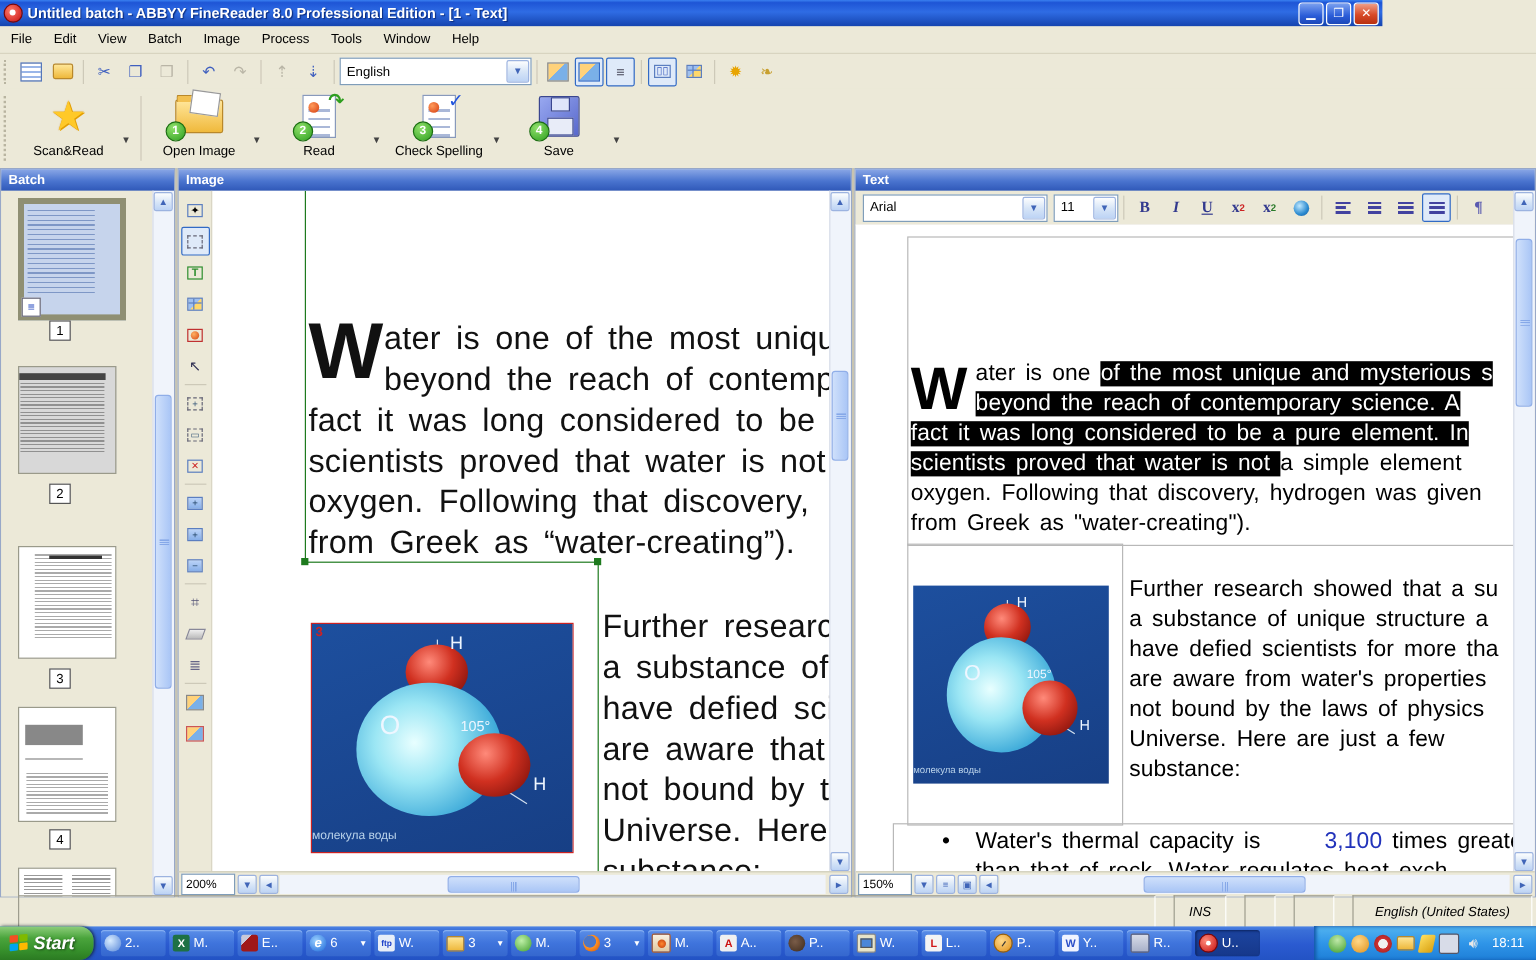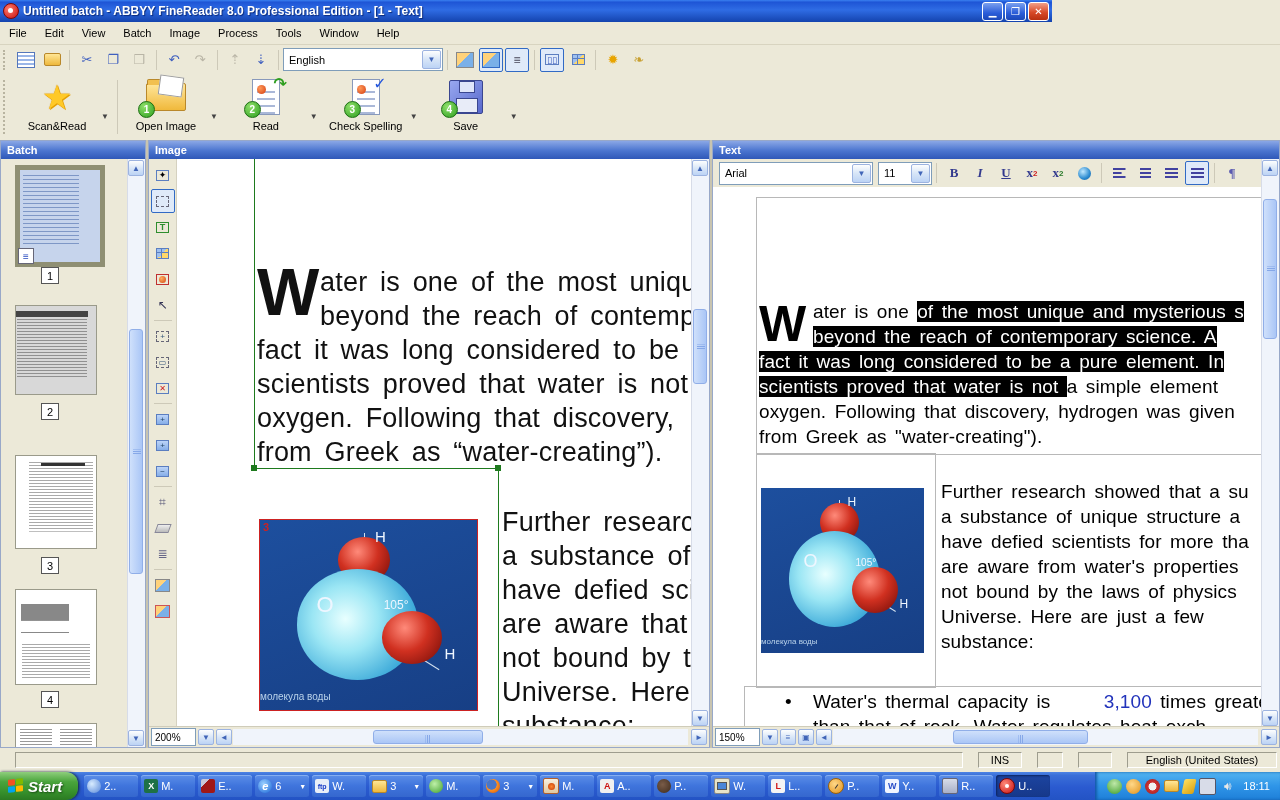--- a/index.html
+++ b/index.html
@@ -1,19 +1,19 @@
 <!DOCTYPE html>
 <html><head>
 <meta charset="utf-8">
 <style>
   html,body{margin:0;padding:0;}
   body{width:1280px;height:800px;overflow:hidden;font-family:"Liberation Sans","DejaVu Sans",sans-serif;background:#ece9d8;}
   .screen{position:absolute;top:0;left:0;width:1280px;height:800px;}
   
-  .titlebar{position:absolute;top:0;left:0;width:1052px;height:22px;
+  .titlebar{position:absolute;top:0;left:0;width:1152px;height:22px;
     background:linear-gradient(180deg,#3a80f0 0%,#1e55d6 10%,#2f6ce4 45%,#1443ae 100%);
     display:flex;align-items:center;color:#fff;}
   .title-icon{width:14px;height:14px;margin:0 4px 0 3px;border-radius:50%;
     background:radial-gradient(circle at 35% 35%,#ff7a6a,#c60f0f);border:1px solid #7d0606;flex:none;position:relative;}
   .title-icon::after{content:"";position:absolute;left:4px;top:4px;width:5px;height:5px;border-radius:50%;background:#fff;}
   .title-text{font-size:12px;font-weight:bold;text-shadow:1px 1px 1px #0a2a7a;white-space:nowrap;}
   .win-btns{margin-left:auto;display:flex;gap:2px;padding-right:3px;}
   .wbtn{width:19px;height:17px;border-radius:3px;border:1px solid #fff;color:#fff;
     background:linear-gradient(180deg,#7aa0ef,#2a5cd8 60%,#1c48b8);display:flex;align-items:center;justify-content:center;
     font-size:10px;font-weight:bold;}
@@ -127,21 +127,21 @@
   .alines{width:13px;height:11px;background:repeating-linear-gradient(180deg,#4242a0 0 2px,transparent 2px 4px);}
   .alines.c{background:repeating-linear-gradient(180deg,#4242a0 0 2px,transparent 2px 4px);width:11px;}
   .text-canvas{position:absolute;top:46px;left:0;right:17px;bottom:20px;background:#fff;overflow:hidden;}
   .blk{position:absolute;border:1px solid #b8b8b8;}
   .tline{position:absolute;white-space:nowrap;font-size:19px;color:#000;word-spacing:3px;letter-spacing:.1px;}
   .hl{background:#000;color:#fff;}
   .dropcap-sm{position:absolute;font-size:50px;font-weight:bold;line-height:1;color:#000;}
   .blue-num{color:#2233bb;margin-left:45px;}
   
   .statusbar{position:absolute;top:748px;left:0;width:1280px;height:24px;background:#ece9d8;display:flex;align-items:center;font-size:11px;}
-  .scell{height:16px;border:1px solid;border-color:#9e9d8e #ffffff #ffffff #9e9d8e;margin-left:15px;display:flex;align-items:center;justify-content:center;box-sizing:border-box;}
+  .scell{height:28px;border:1px solid;border-color:#9e9d8e #ffffff #ffffff #9e9d8e;margin-left:15px;display:flex;align-items:center;justify-content:center;box-sizing:border-box;font-style:italic;}
   
   .taskbar{position:absolute;top:772px;left:0;width:1280px;height:28px;
     background:linear-gradient(180deg,#4d84e4 0%,#3a6fd8 12%,#2a5ad0 55%,#2353c4 100%);display:flex;align-items:center;}
   .startbtn{height:28px;padding:0 16px 0 8px;border-radius:0 12px 12px 0;
     background:linear-gradient(180deg,#8ece7c 0%,#4aa43c 35%,#37912c 70%,#2b7a22 100%);
     display:flex;align-items:center;gap:5px;color:#fff;font-size:15px;font-weight:bold;font-style:italic;
     text-shadow:1px 1px 2px #1a4a14;box-shadow:1px 0 3px #123;}
   .winflag{width:15px;height:14px;display:grid;grid-template-columns:7px 7px;grid-template-rows:6px 6px;gap:1px;transform:skewY(-6deg);}
   .winflag i{border-radius:1px;}
   .wf-r{background:#f25022;}.wf-g{background:#7fba00;}.wf-b{background:#00a4ef;}.wf-y{background:#ffb900;}

